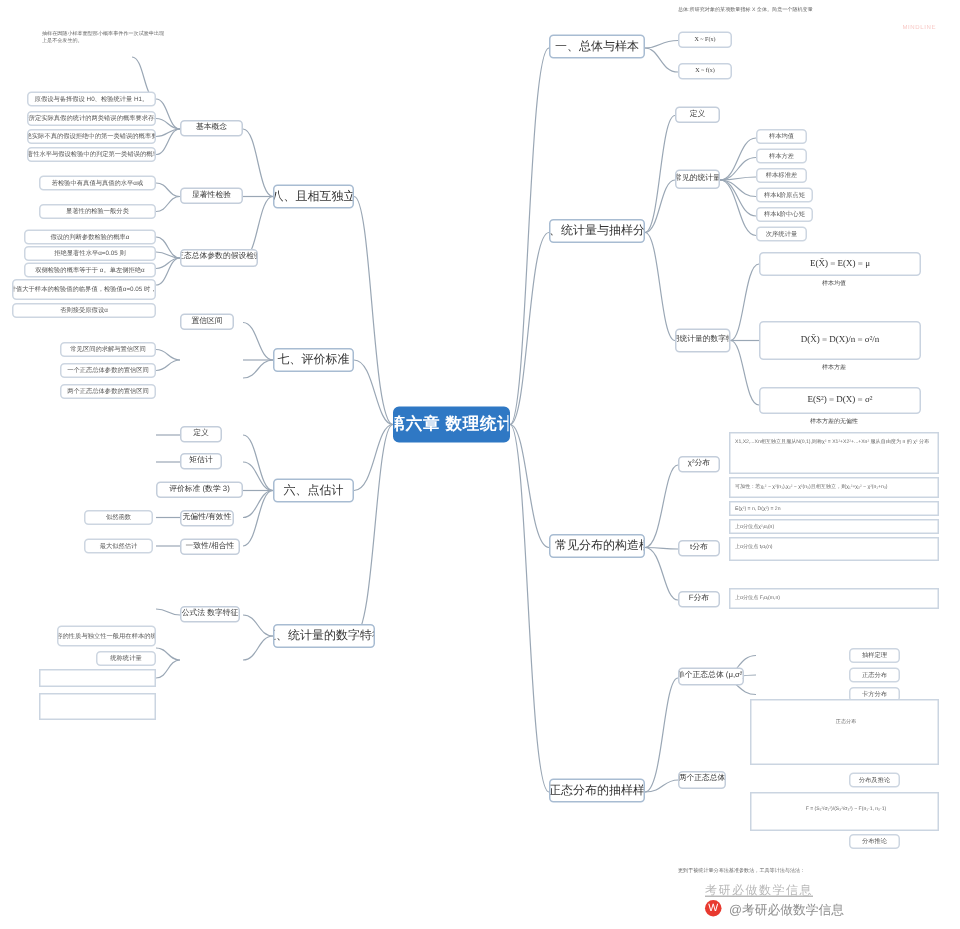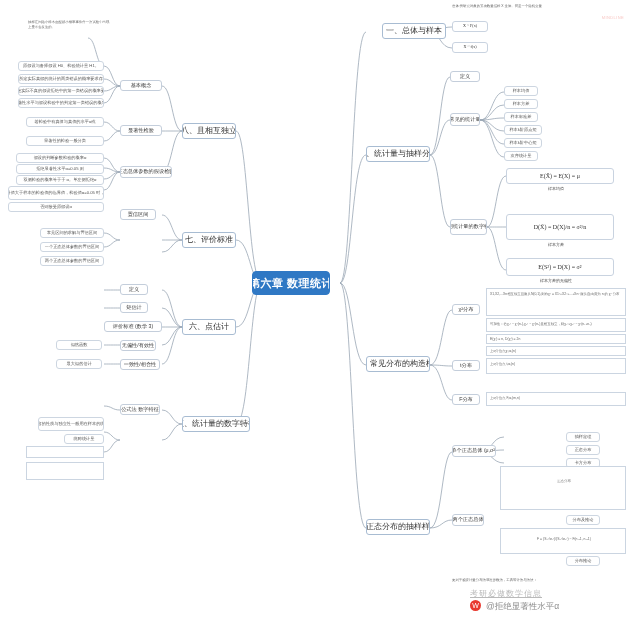--- a/index.html
+++ b/index.html
@@ -222,23 +222,23 @@
       <path d="M120 345 C 112 345 112 345 104 345"></path>
       <path d="M120 364 C 112 364 112 364 104 364"></path>
       <path d="M120 410 C 112 410 112 406 104 406"></path>
       <path d="M120 440 C 112 440 112 432 104 432"></path>
       <path d="M120 440 C 112 440 112 452 104 452"></path>
       <path d="M104 66 C 96 66 96 38 88 38"></path>
       <path d="M104 103 C 96 103 96 103 88 103"></path>
     </g>
   </svg>
 
-  <div class="node root" style="left:252px; top:271px; width:78px; height:24px;">第六章 数理统计</div>
-
-  <div class="node lvl1" style="left:366px; top:23px; width:64px; height:16px;margin-left:16px;">一、总体与样本</div>
+  <div class="node root" style="left:262px; top:271px; width:78px; height:24px;">第六章 数理统计</div>
+
+  <div class="node lvl1" style="left:366px; top:23px; width:64px; height:16px;">一、总体与样本</div>
   <div class="node lvl1" style="left:366px; top:146px; width:64px; height:16px;">二、统计量与抽样分布</div>
   <div class="node lvl1" style="left:366px; top:356px; width:64px; height:16px;">三、常见分布的构造模型</div>
   <div class="node lvl1" style="left:366px; top:519px; width:64px; height:16px;">四、正态分布的抽样样定理</div>
 
   <div class="tiny-text" style="left:452px; top:4px; width:176px;">总体:所研究对象的某项数量指标 X 全体。简意一个随机变量</div>
   <div class="node formula f-sm" style="left:452px; top:21px; width:36px; height:11px;">X ~ F(x)</div>
   <div class="node formula f-sm" style="left:452px; top:42px; width:36px; height:11px;">X ~ f(x)</div>
 
   <div class="node lvl2" style="left:450px; top:71px; width:30px; height:11px;">定义</div>
   <div class="node lvl2" style="left:450px; top:113px; width:30px; height:13px;">常见的统计量</div>
@@ -337,15 +337,15 @@
   <div class="node lvl2" style="left:120px; top:404px; width:40px; height:11px;">公式法 数字特征</div>
   <div class="node lvl3" style="left:38px; top:417px; width:66px; height:14px;">我解释内容的性质与独立性一般用在样本的统计性质中</div>
   <div class="node lvl3" style="left:64px; top:434px; width:40px; height:10px;">统称统计量</div>
   <div class="blockbox" style="left:26px; top:446px; width:78px; height:12px;"></div>
   <div class="blockbox" style="left:26px; top:462px; width:78px; height:18px;"></div>
 
   <div class="banner-sub">MINDLINE</div>
 
   <div class="wm" style="left:470px; top:588px;text-decoration:underline;">考研必做数学信息</div>
   <div class="wb-logo" style="left:470px; top:600px;">W</div>
-  <div class="wm-strong" style="left:486px; top:601px;">@拒绝显著性水平α</div>
+  <div class="wm-strong" style="left:486px; top:601px;">@考研必做数学信息</div>
 
 </div>
 
 </body></html>

